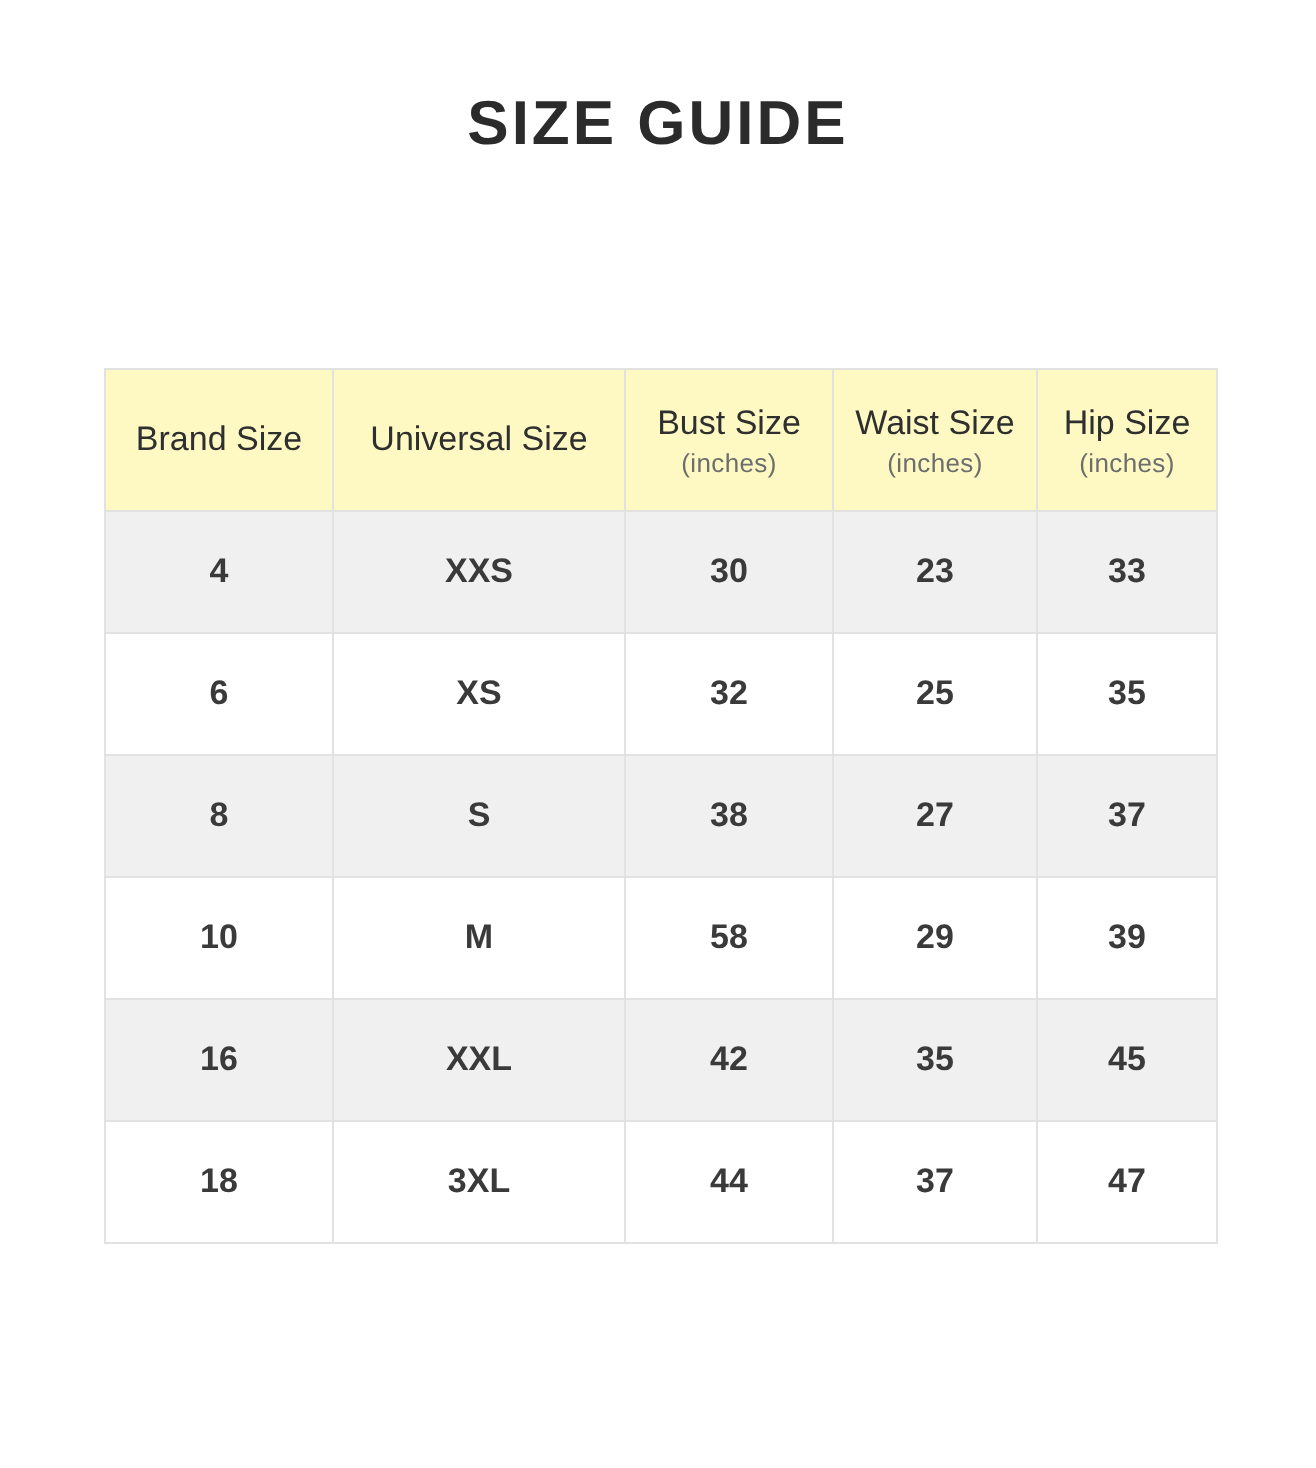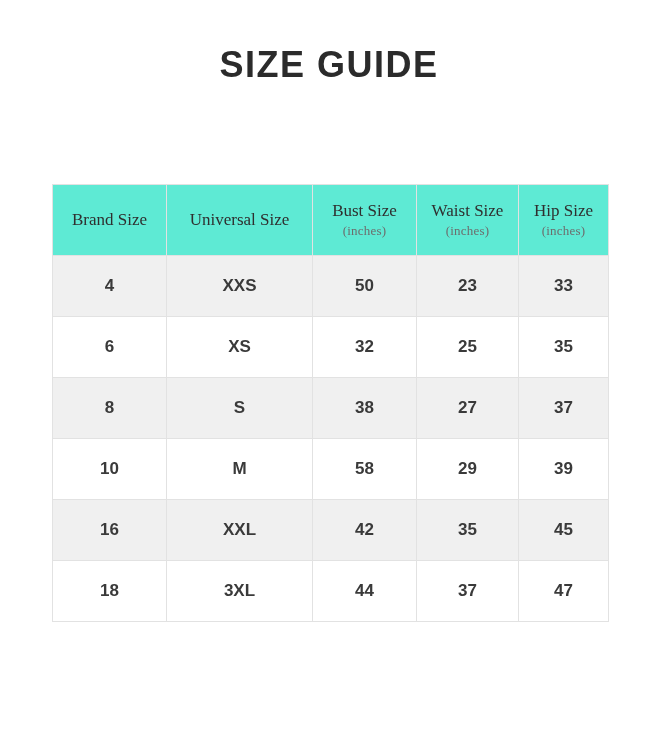--- a/index.html
+++ b/index.html
@@ -15,21 +15,21 @@
     overflow: hidden;
   }
   .page {
     width: 658px;
     height: 734px;
     position: relative;
     box-sizing: border-box;
   }
   .title {
     text-align: center;
-    font-size: 36px;
+    font-size: 31px;
     font-weight: bold;
     letter-spacing: 1.5px;
     color: #2b2b2b;
     margin-top: 44px;
     margin-bottom: 0;
   }
   .table-wrap {
     position: absolute;
     left: 52px;
     top: 140px;
@@ -41,26 +41,25 @@
     table-layout: fixed;
   }
   table.size-table td, table.size-table th {
     border: 1px solid #e2e2e2;
     text-align: center;
     vertical-align: middle;
     padding: 0;
   }
   thead th {
     height: 70px;
-    background: #5eead4;
+    background: #fef9c3;
     font-weight: normal;
     color: #2f2f2f;
     font-size: 17px;
     padding: 0 4px;
-    font-family: Liberation Serif, serif;
   }
   thead th .unit {
     display: block;
     font-size: 13px;
     color: #6d6d6d;
     margin-top: 2px;
     letter-spacing: 0.2px;
   }
   tbody tr td {
     height: 60px;
@@ -115,21 +114,21 @@
           <th>
             <span>Hip Size</span>
             <span class="unit">(inches)</span>
           </th>
         </tr>
       </thead>
       <tbody>
         <tr class="shaded">
           <td>4</td>
           <td>XXS</td>
-          <td>50</td>
+          <td>30</td>
           <td>23</td>
           <td>33</td>
         </tr>
         <tr class="plain">
           <td>6</td>
           <td>XS</td>
           <td>32</td>
           <td>25</td>
           <td>35</td>
         </tr>

